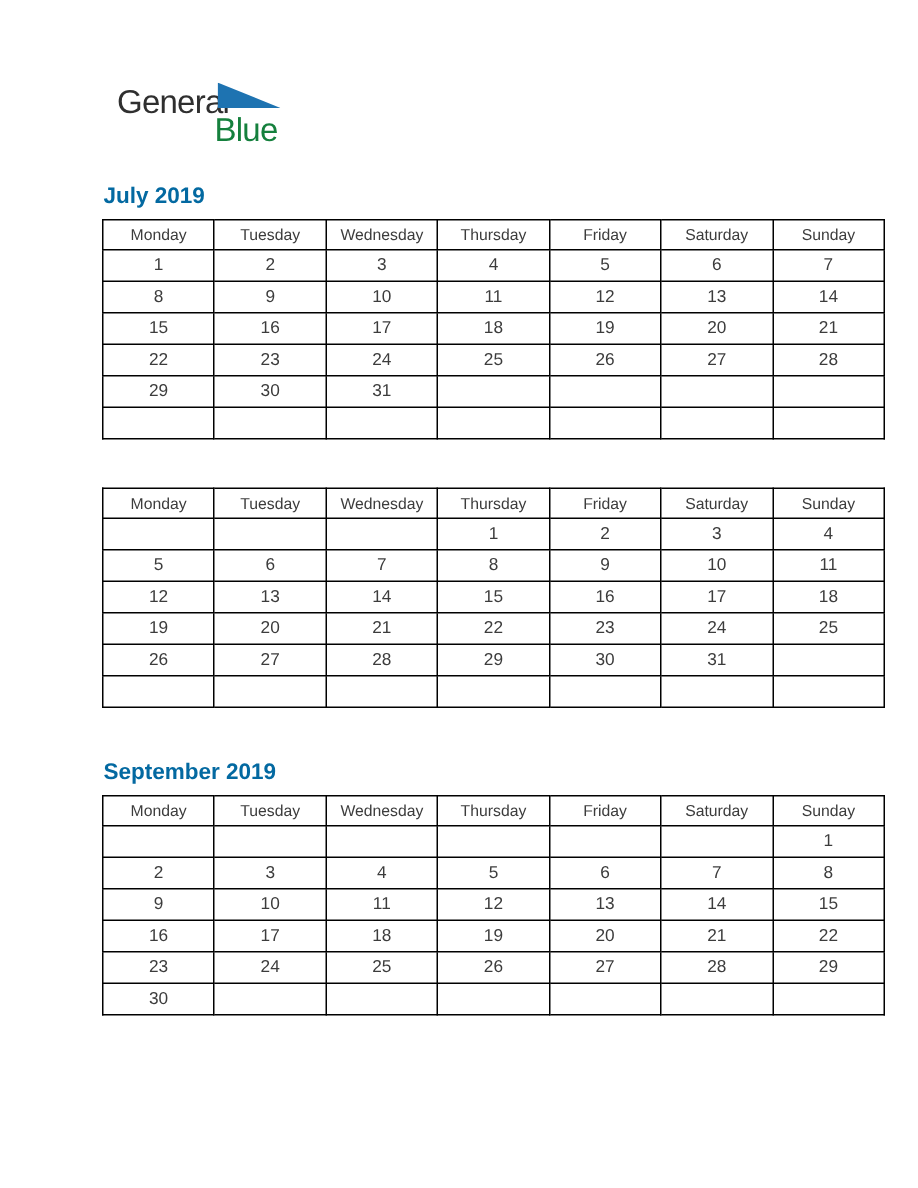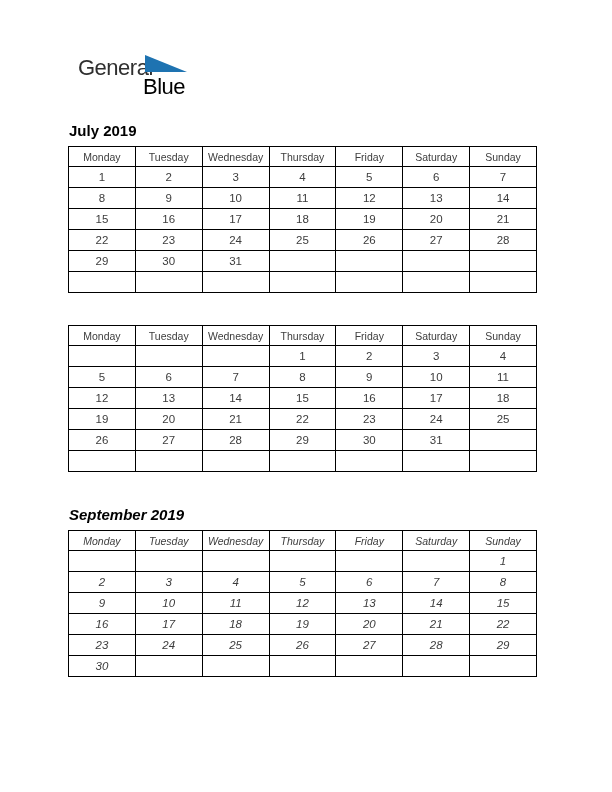--- a/index.html
+++ b/index.html
@@ -30,47 +30,47 @@
   .quarter-title {
     position:absolute; right:69px; top:57px; margin:0;
     font-size:28px; line-height:30px; font-weight:bold; color:#111111;
   }
 
   
   .month { margin-left:68px; width:475px; }
   .month-title {
     margin:0 0 8px 1px;
     font-size:15px; line-height:15px; height:15px;
-    font-weight:bold; color:#000000;
+    font-weight:bold; color:#0369a1;
   }
   .month-august { margin-top:32px; }
-  .month-september { margin-top:35px;font-style:italic; }
+  .month-september { margin-top:35px; }
 
   table.cal {
     border-collapse:collapse; table-layout:fixed;
-    width:469px; border:1.5px solid #000;
+    width:522px; border:1.5px solid #000;
   }
   table.cal th, table.cal td {
     border:1px solid #000; padding:0;
     text-align:center; vertical-align:middle;
     color:#3c3c3c; background:#ffffff;
   }
   table.cal th { height:19px; font-size:10.5px; font-weight:normal; }
   table.cal td { height:20px; font-size:11.5px; }
 </style>
 </head>
 <body>
 
 <div class="page">
 
   <header class="page-header">
     <div class="logo">
       <span class="logo-general" style="color: rgb(47, 47, 47);">General</span>
       <span class="logo-triangle" style="background: rgb(30, 115, 177);"></span>
-      <span class="logo-blue" style="color: #000000;">Blue</span>
+      <span class="logo-blue" style="color: #15803d;">Blue</span>
     </div>
   </header>
 
   <section class="month month-july">
     <h2 class="month-title">July 2019</h2>
     <table class="cal">
         <thead>
           <tr>
             <th>Monday</th>
             <th>Tuesday</th>

